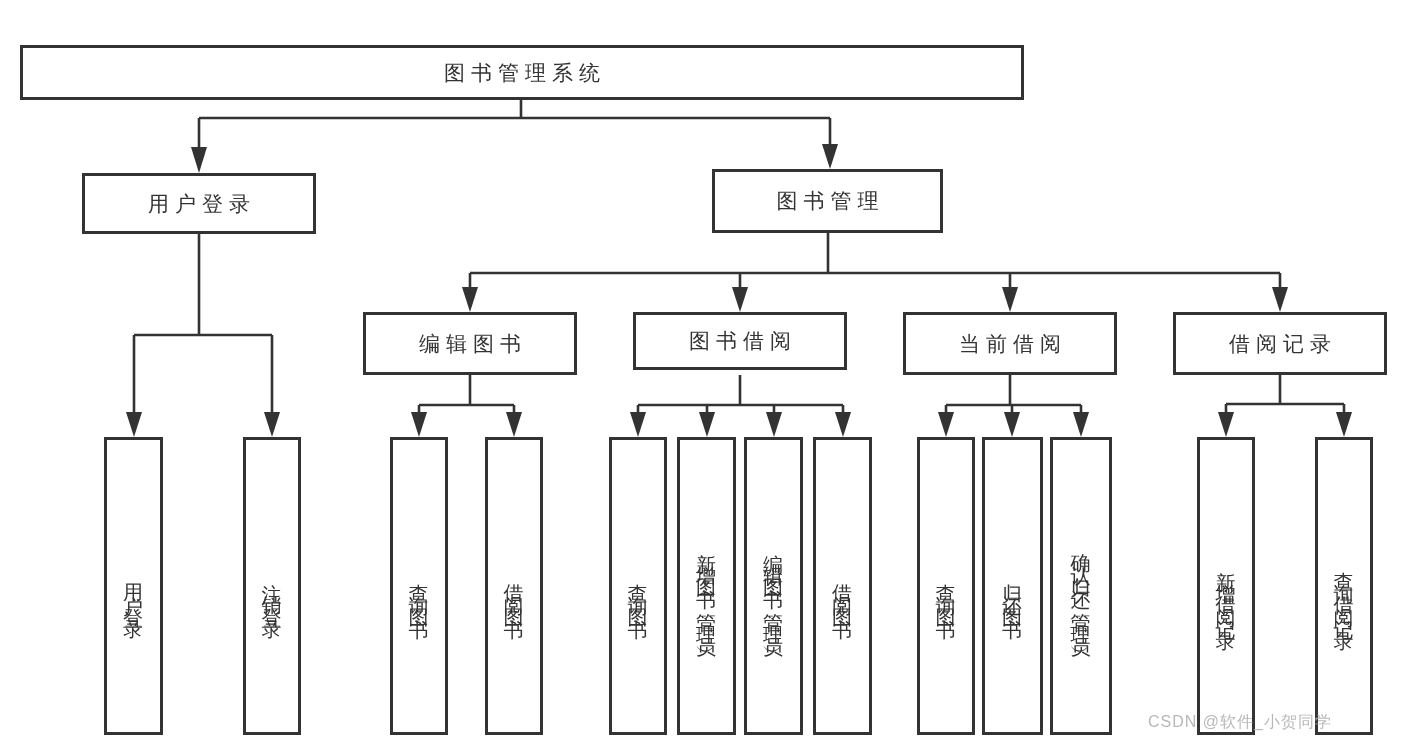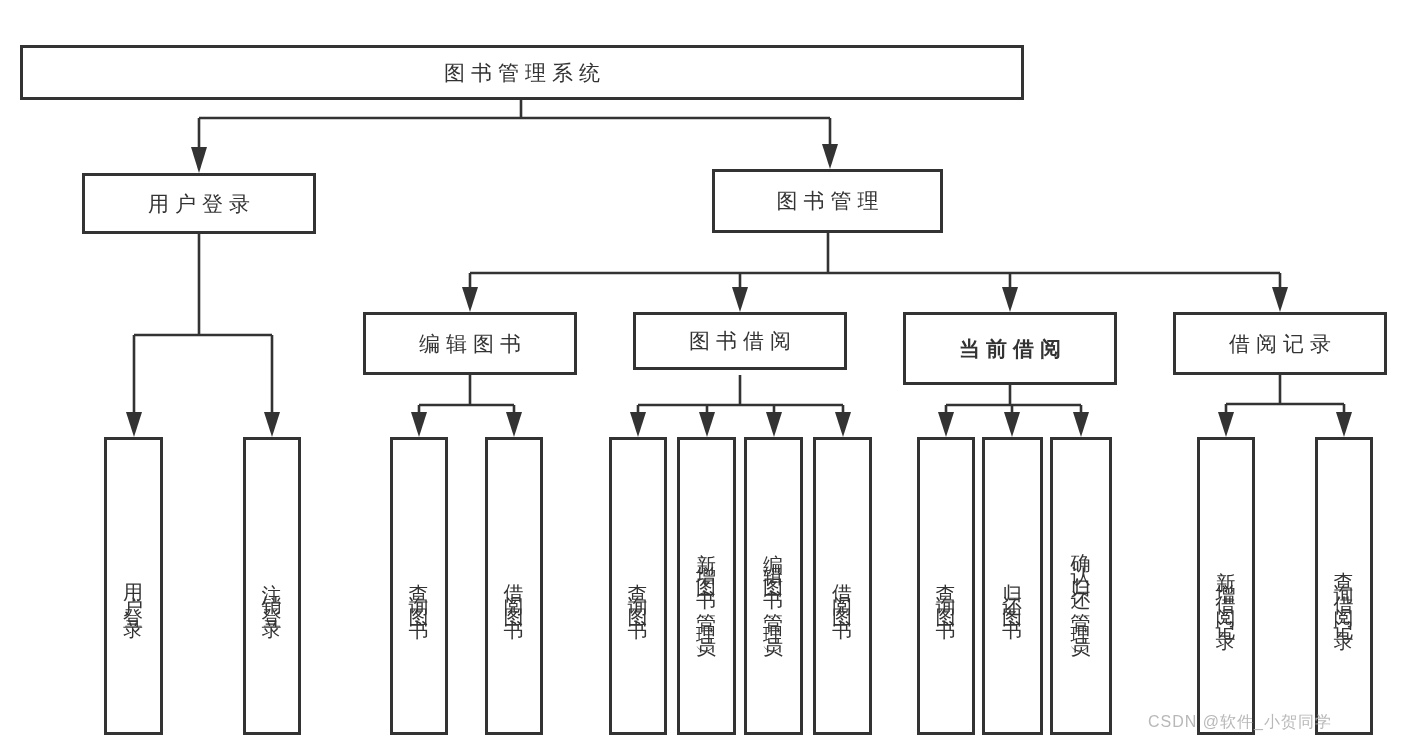--- a/index.html
+++ b/index.html
@@ -120,21 +120,21 @@
   <div class="node hnode" style="left:712px; top:169px; width:231px; height:64px;font-family:Liberation Serif, serif;">
     <span class="lbl">图书管理</span>
   </div>
 
   <div class="node hnode" style="left:363px; top:312px; width:214px; height:63px;">
     <span class="lbl">编辑图书</span>
   </div>
   <div class="node hnode" style="left:633px; top:312px; width:214px; height:58px;">
     <span class="lbl">图书借阅</span>
   </div>
-  <div class="node hnode" style="left:903px; top:312px; width:214px; height:73px;font-weight:bold;">
+  <div class="node hnode" style="left:903px; top:312px; width:214px; height:63px;">
     <span class="lbl">当前借阅</span>
   </div>
   <div class="node hnode" style="left:1173px; top:312px; width:214px; height:63px;">
     <span class="lbl">借阅记录</span>
   </div>
 
   <div class="node leaf" style="left:104px; top:437px; width:59px; height:298px;">
     <span class="vlbl">用户登录</span>
   </div>
   <div class="node leaf" style="left:243px; top:437px; width:58px; height:298px;">

